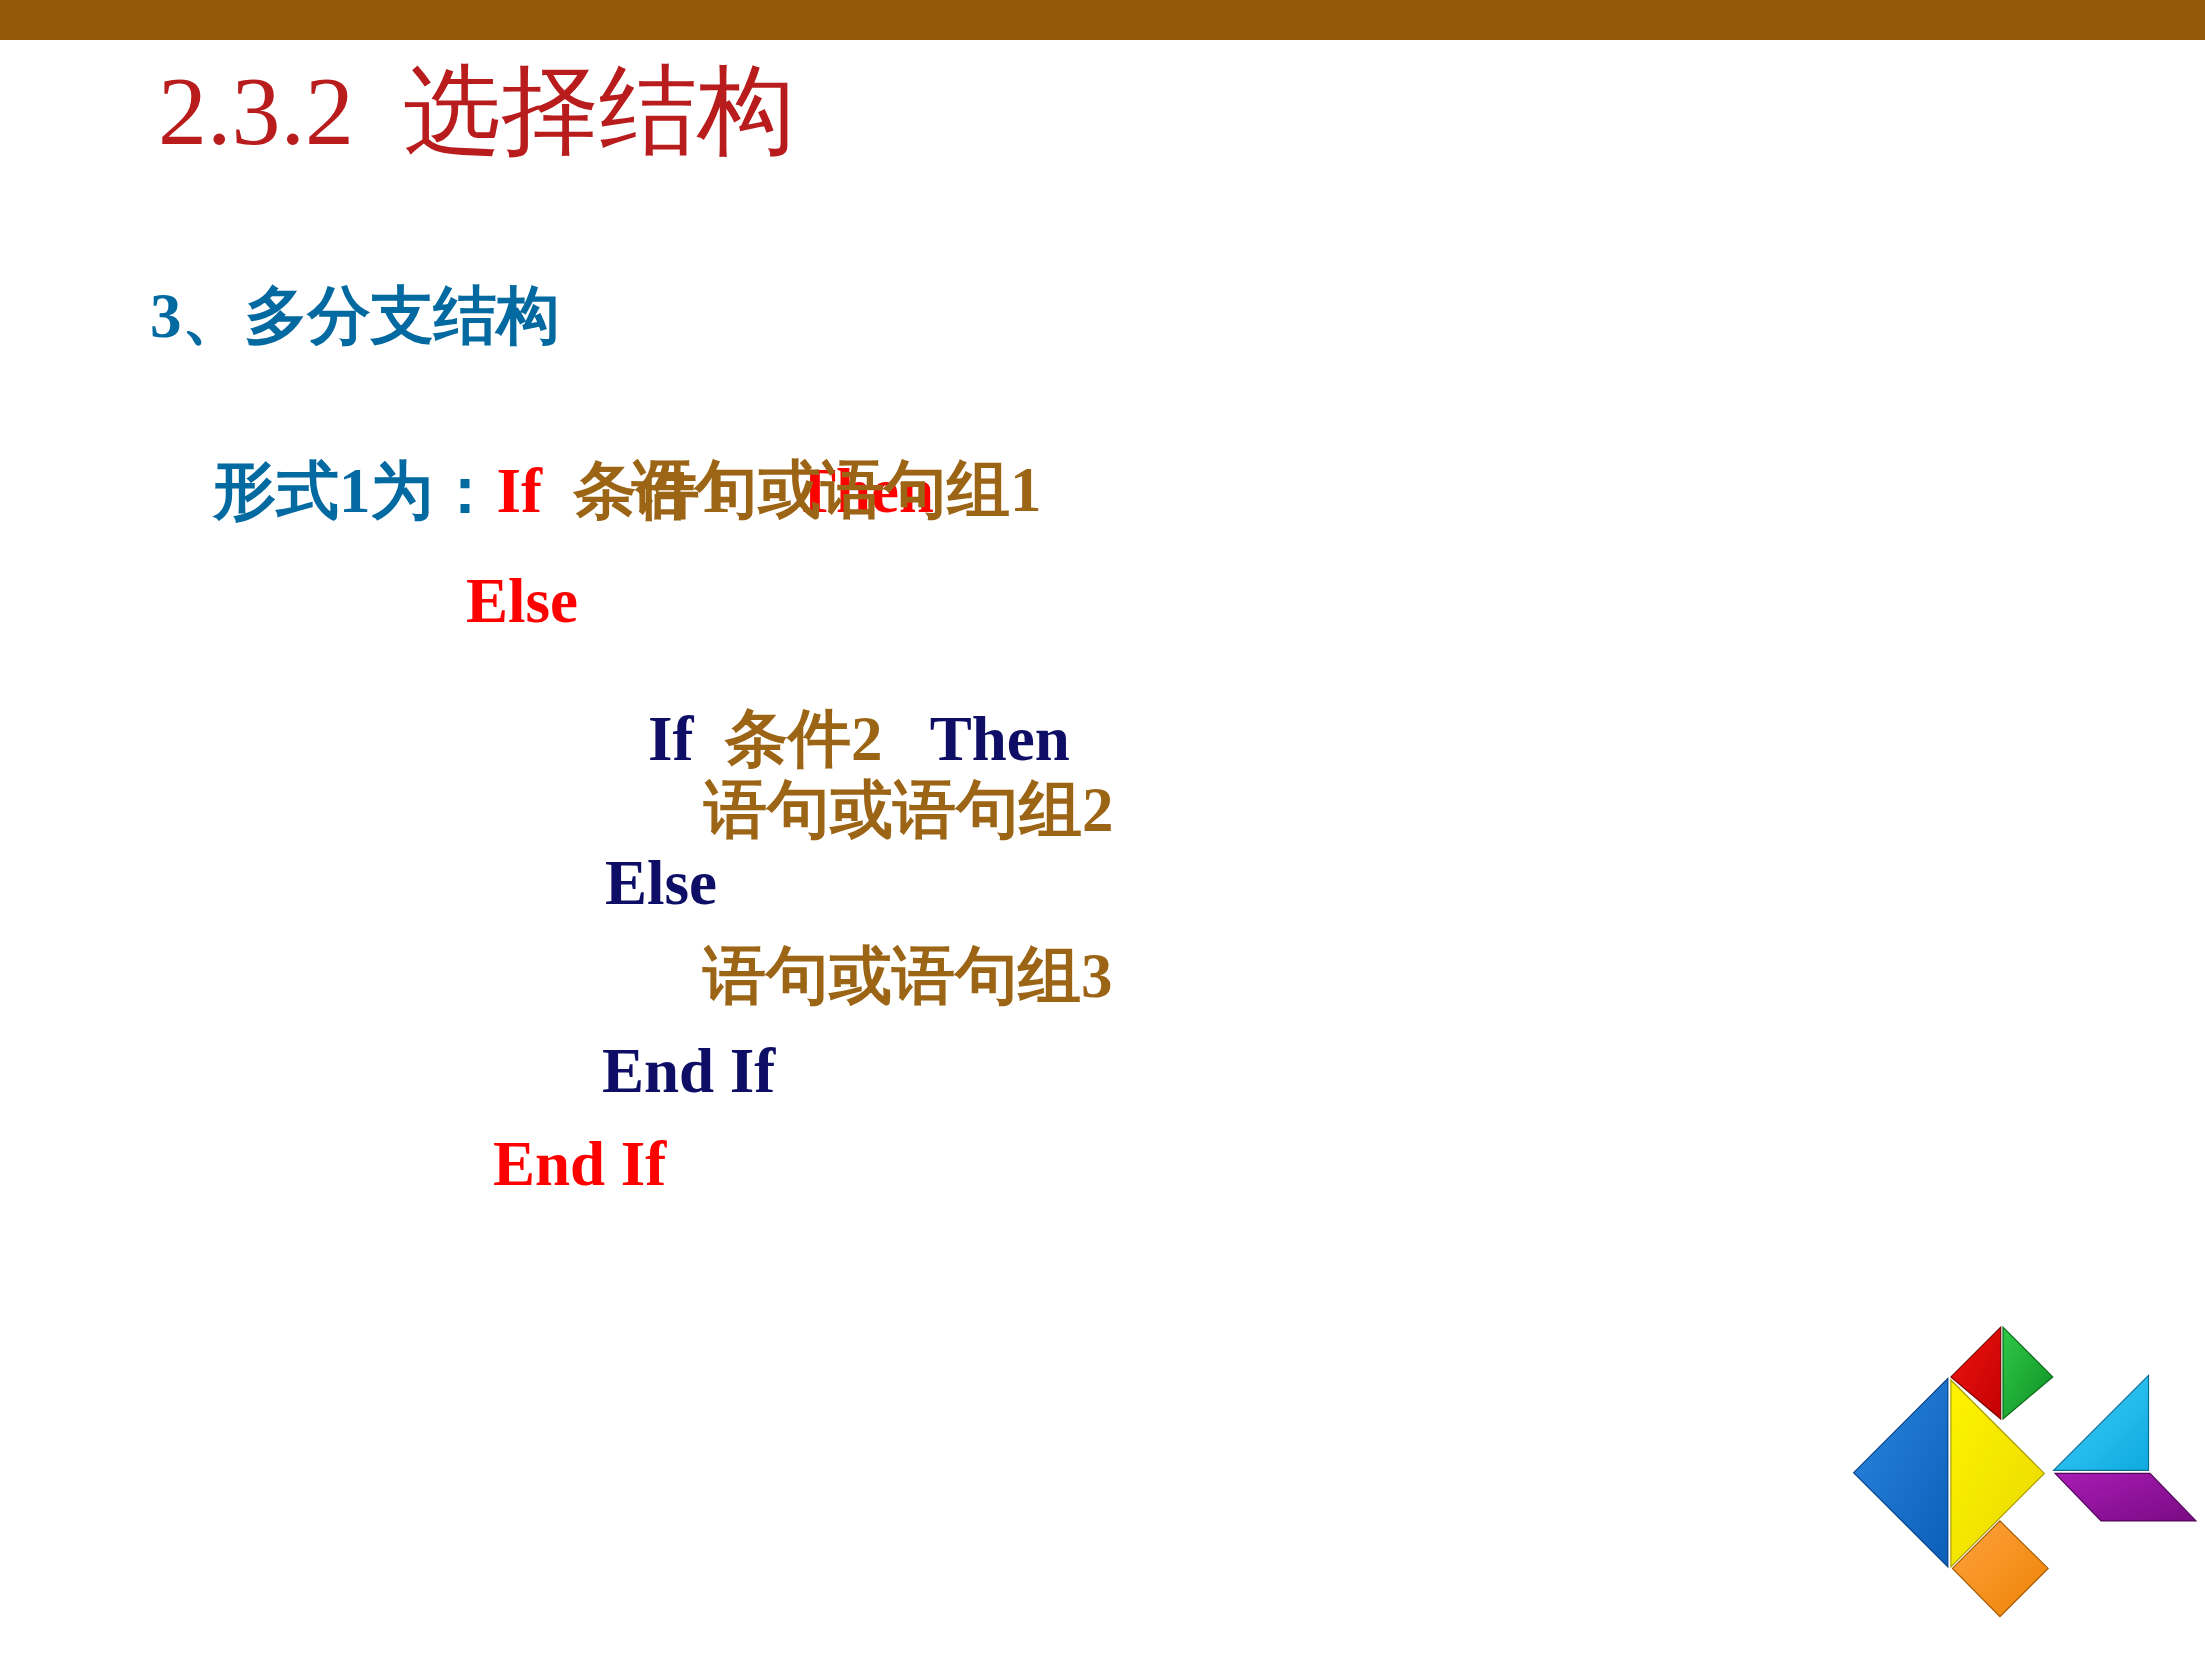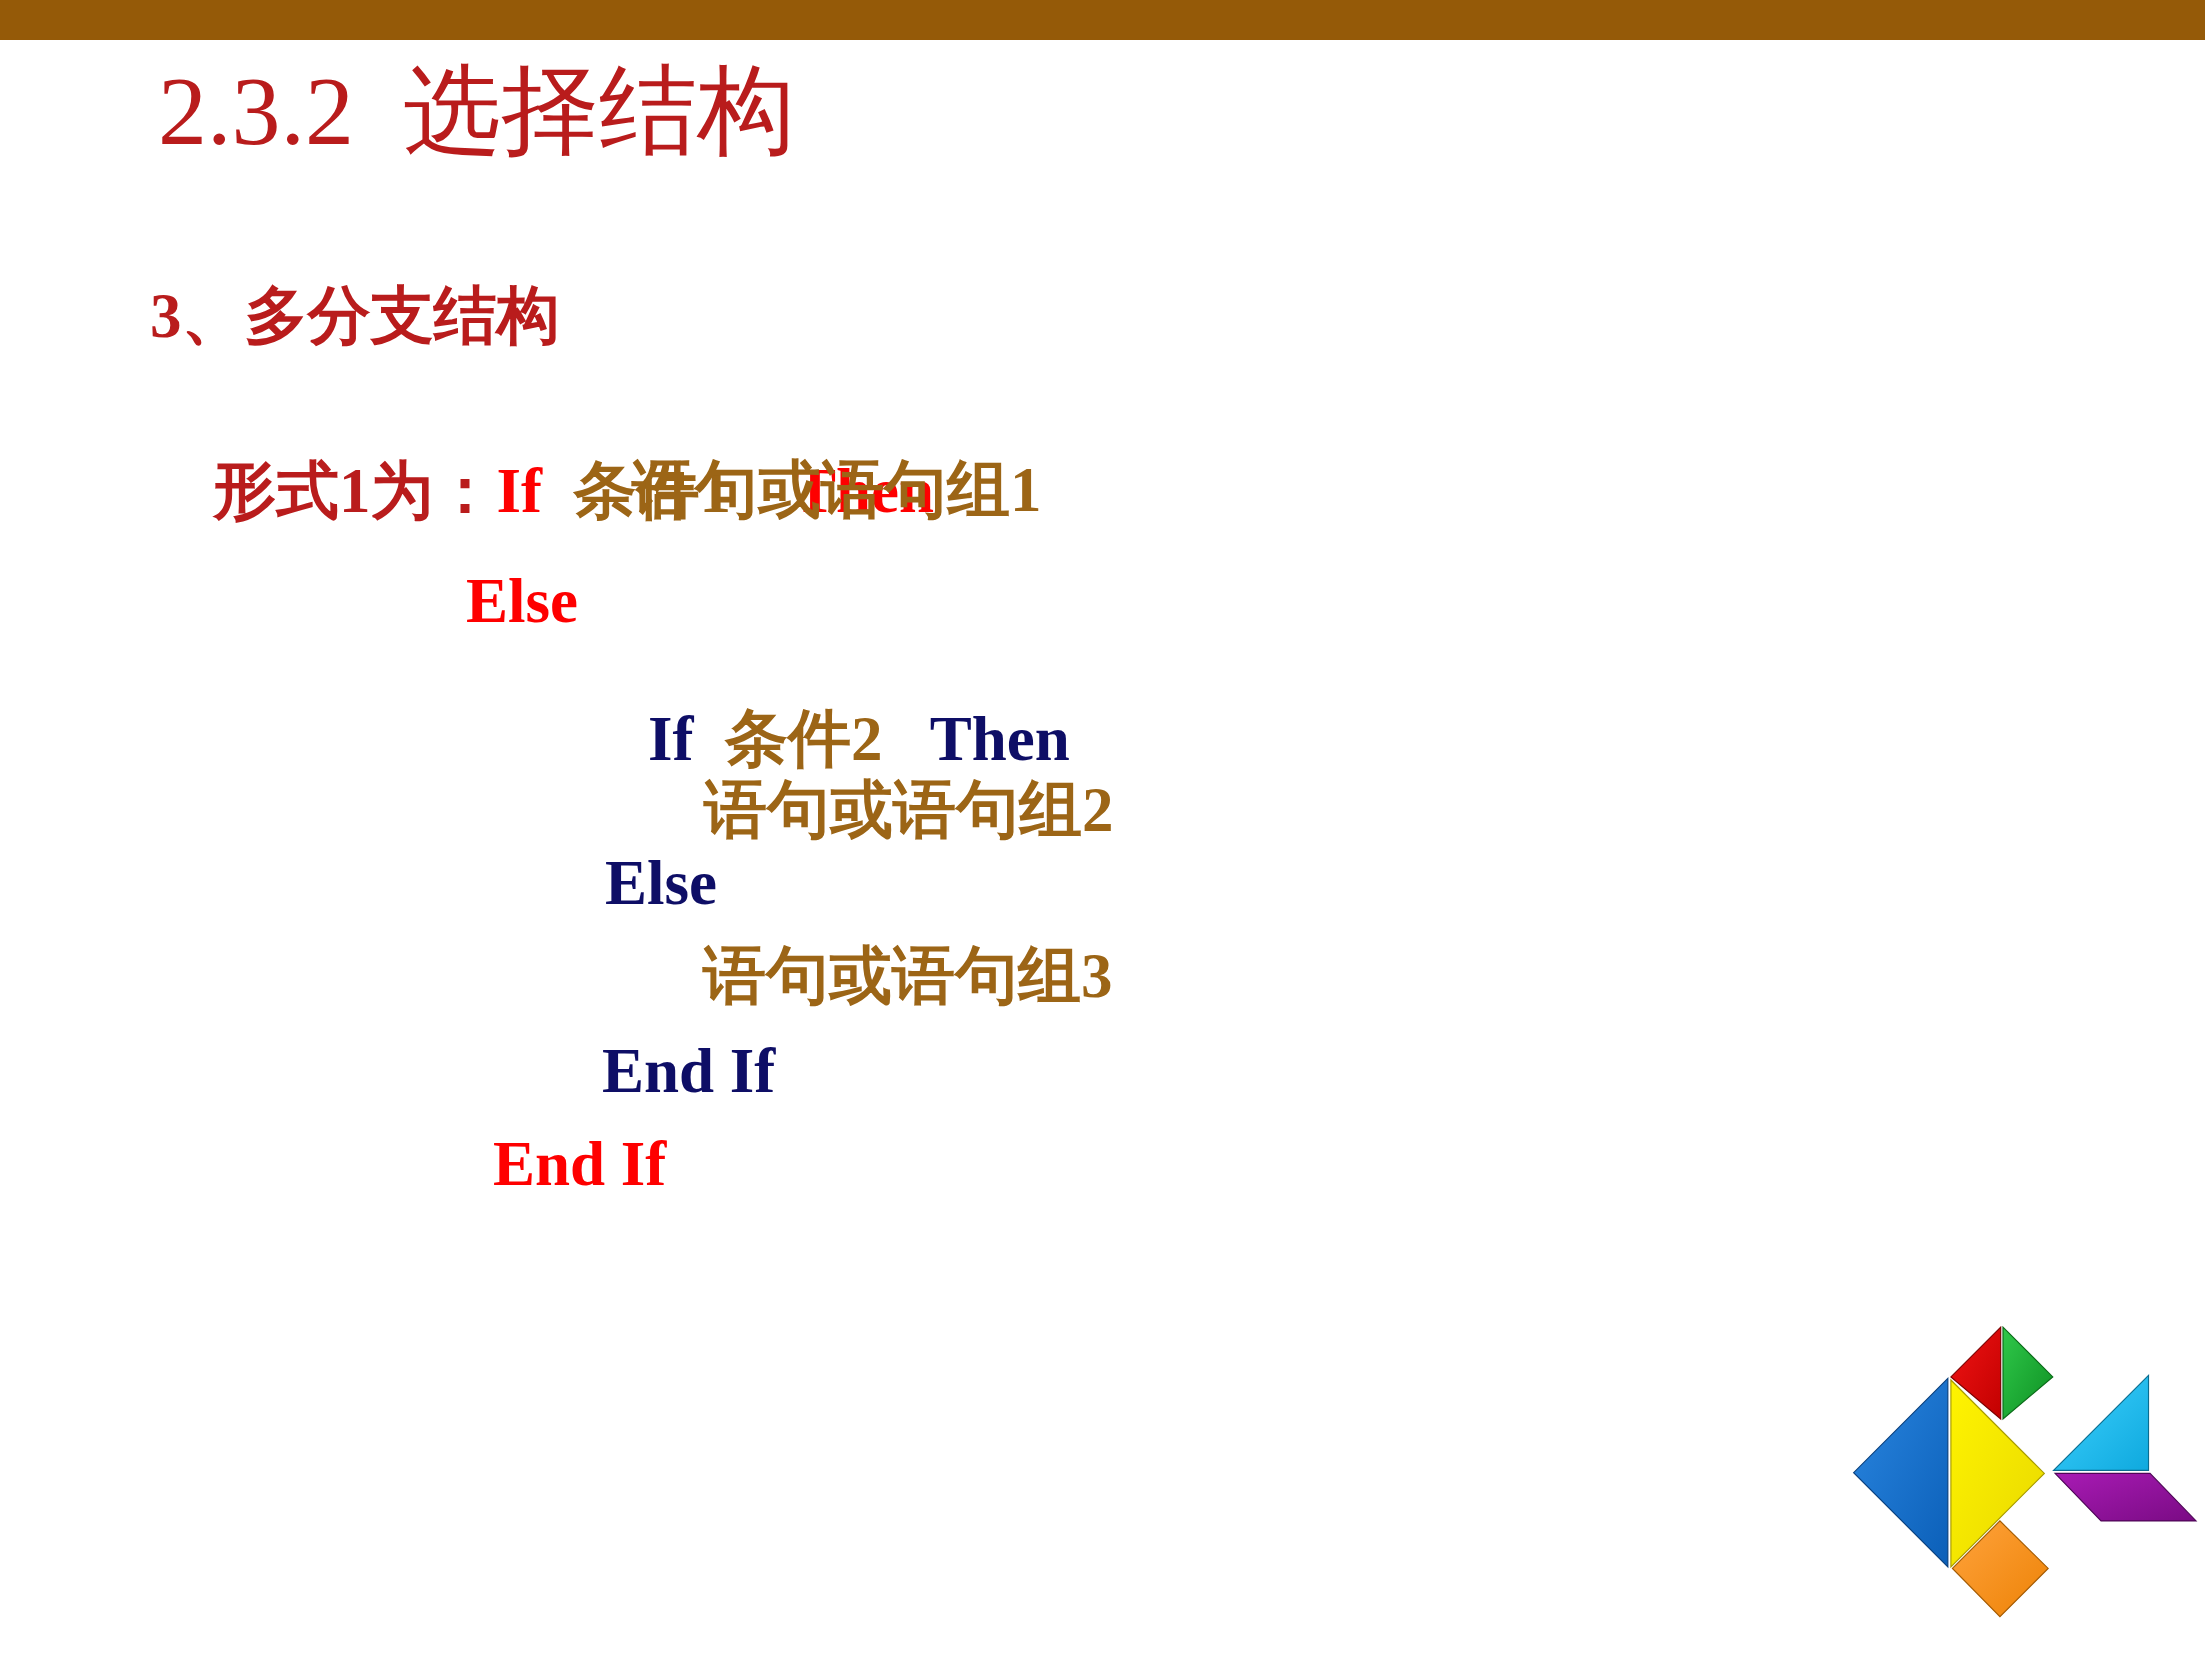--- a/index.html
+++ b/index.html
@@ -46,21 +46,21 @@
     width: 2205px;
   }
 
   
   .ln { position: absolute; white-space: pre; font-weight: 700; font-size: 63px; line-height: 1; }
 
   
   .c-red   { color: #FE0000; }
   .c-brown { color: #9C6516; }
   .c-navy  { color: #0E0E66; }
-  .c-black { color: #b91c1c; }
+  .c-black { color: #0369a1; }
 
   
   #tangram {
     position: absolute;
     left: 1836px;
     top: 1285px;
     width: 383px;
     height: 360px;
   }
   #tangram svg { display: block; }

